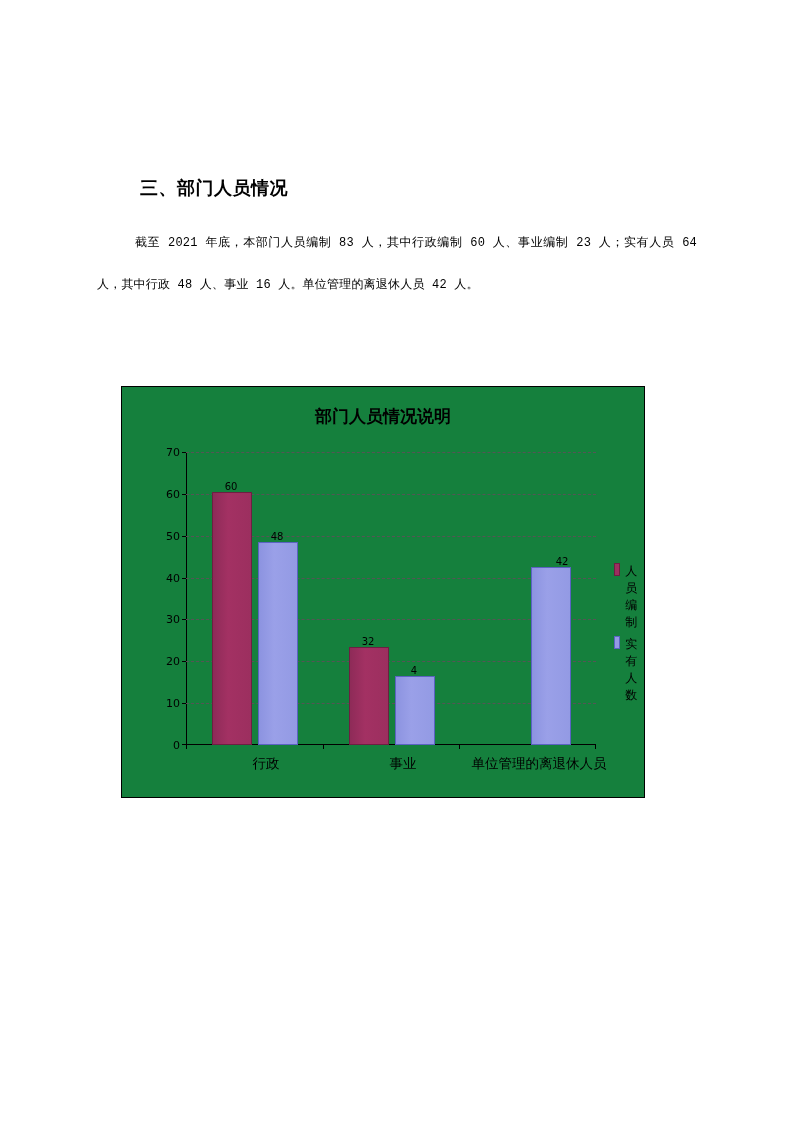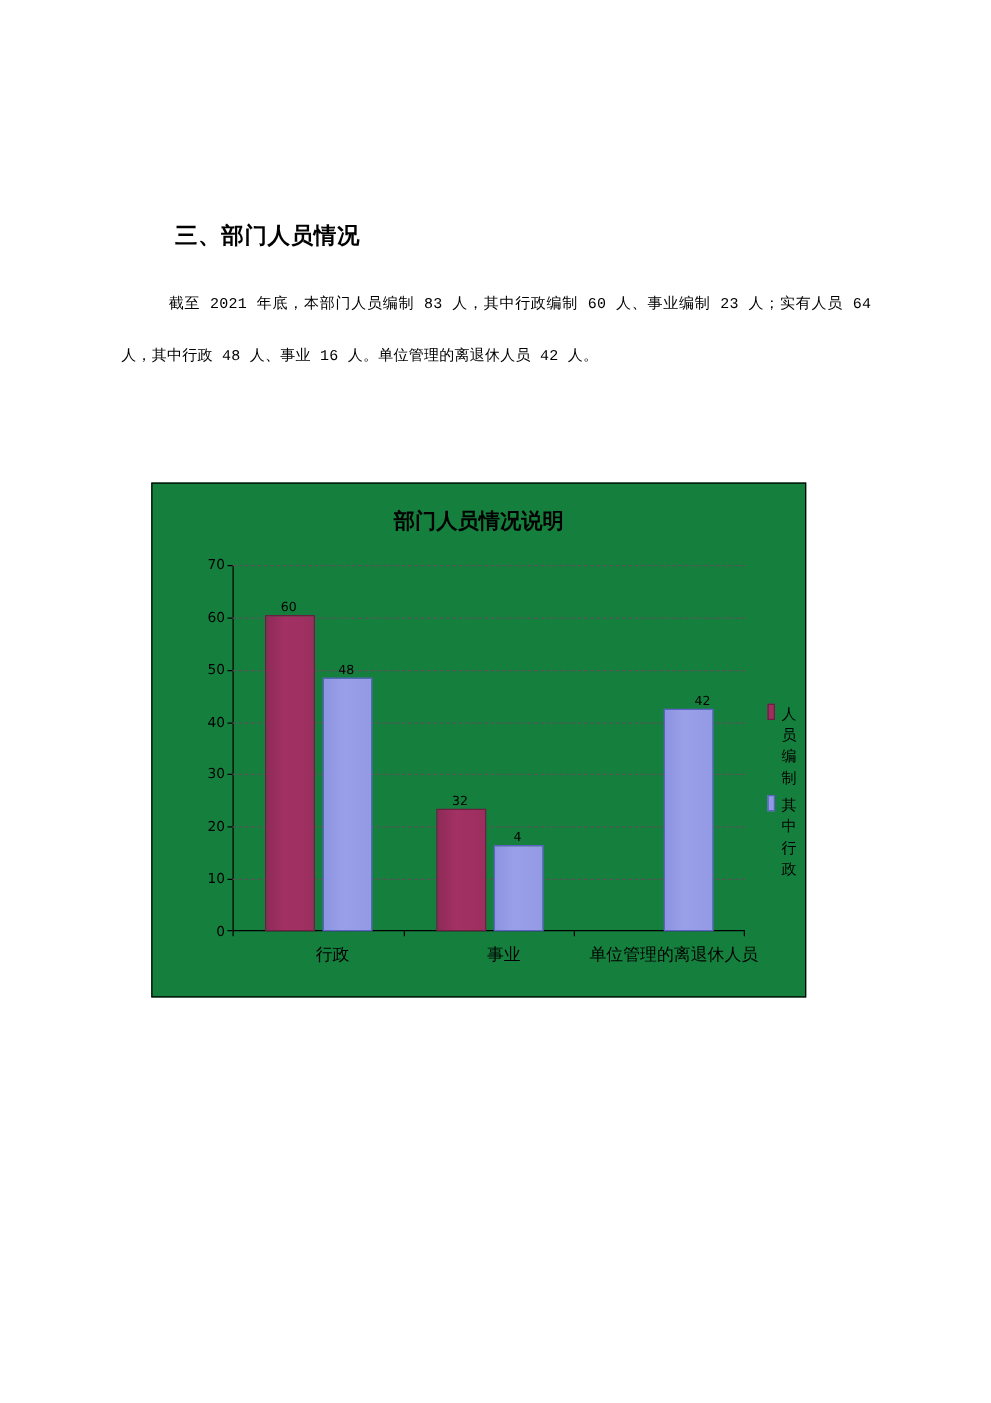--- a/index.html
+++ b/index.html
@@ -237,18 +237,18 @@
 
     </div>
 
     <div class="legend">
       <div class="legend-row">
         <span class="legend-swatch s0"></span>
         <span>人员编制</span>
       </div>
       <div class="legend-row">
         <span class="legend-swatch s1"></span>
-        <span>其中行政</span>
+        <span>实有人数</span>
       </div>
     </div>
 
   </div>
 </div>
 
 </body></html>

